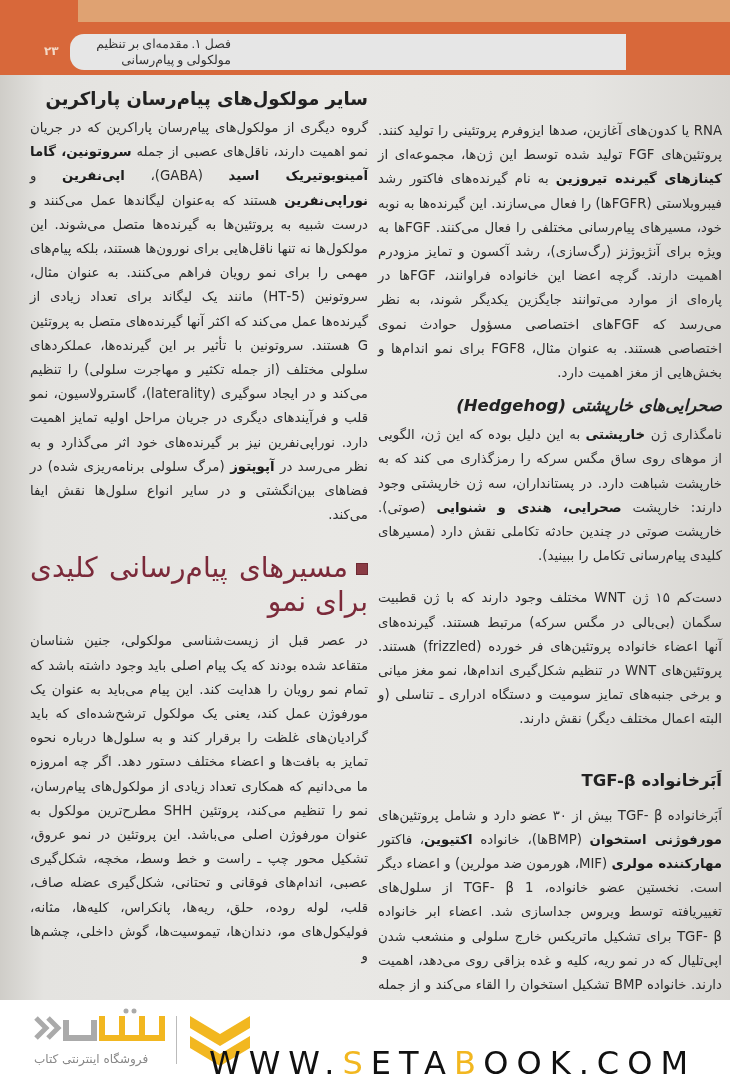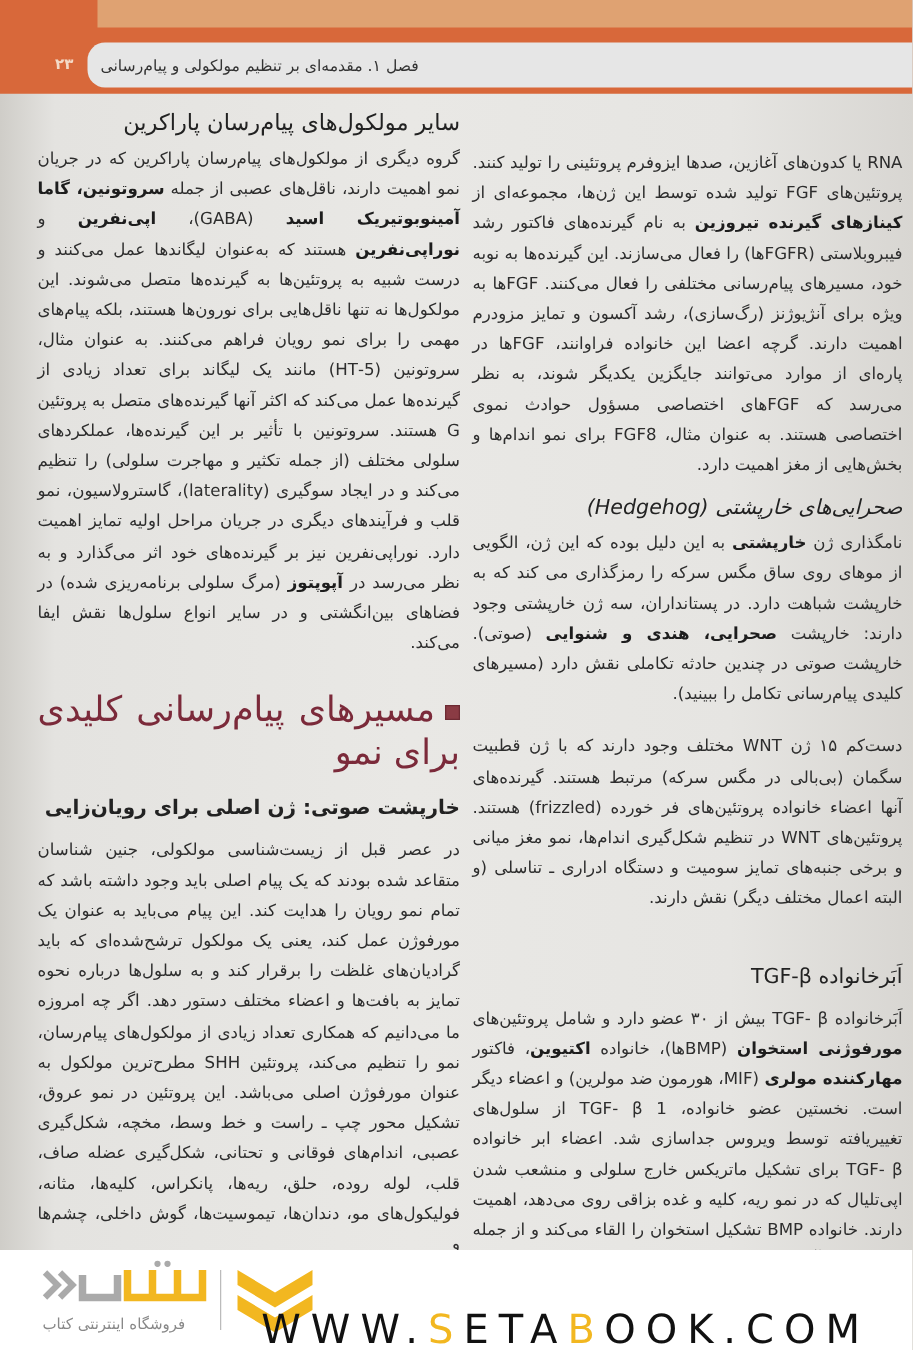--- a/index.html
+++ b/index.html
@@ -17,41 +17,42 @@
   }
   .top-band {
     position:absolute; left:0; top:0; width:730px; height:75px;
     background:#d8683a;
   }
   .top-band .inner {
     position:absolute; left:78px; top:0; width:652px; height:22px;
     background:#dfa272;
   }
   .header-pill {
-    position:absolute; left:70px; top:34px; width:660px; height:36px;
+    position:absolute; left:70px; top:34px; width:556px; height:36px;
     background:#e6e6e6; border-radius:14px 0 0 14px;
     display:flex; align-items:center; justify-content:flex-end;
     padding-right:395px;
+    font-family:Liberation Serif, serif;
   }
   .header-pill .chapter {
     direction:rtl; font-size:12.5px; color:#333;
   }
   .page-number {
     position:absolute; left:44px; top:44px; color:#f3d9c6; font-size:12px; font-weight:bold;
   }
   .col {
     position:absolute; direction:rtl; text-align:justify;
     font-size:13.3px; line-height:24.2px; color:#2d2d2d;
     font-family:"DejaVu Sans", sans-serif;
   }
   .col-right { left:378px; top:72px; width:344px;margin-top:47px; }
   .col-left { left:30px; top:86px; width:338px; }
   .col p { margin-bottom:0; text-align-last:right; }
   .col b { font-weight:bold; color:#1d1d1d; }
-  .h2 { font-size:16.5px; font-weight:normal; color:#222; margin:8px 0 4px; line-height:26px; }
+  .h2 { font-size:16.5px; font-weight:bold; color:#222; margin:8px 0 4px; line-height:26px; }
   .h2.italic { font-style:italic; }
   .h-red { font-size:28px; font-weight:normal; color:#7b2a3a; line-height:34px; margin:24px 0 10px; }
   .h-red .sq { display:inline-block; width:12px; height:12px; background:#8a3b44; margin-left:8px; vertical-align:middle; border:1px solid #6d2a33; }
   .h-sub { font-size:16px; font-weight:bold; color:#222; margin:14px 0 10px; line-height:26px; }
   .gap { height:18px; }
 
   .footer {
     position:absolute; left:0; top:1000px; width:730px; height:80px; background:#ffffff;
   }
   .store-name {
@@ -91,21 +92,20 @@
     <div style="height:6px"></div>
     <p>اَبَرخانواده TGF- β بیش از ۳۰ عضو دارد و شامل پروتئین‌های <b>مورفوژنی استخوان</b> (BMPها)، خانواده <b>اکتیوین</b>، فاکتور <b>مهارکننده مولری</b> (MIF، هورمون ضد مولرین) و اعضاء دیگر است. نخستین عضو خانواده، TGF- β 1 از سلول‌های تغییریافته توسط ویروس جداسازی شد. اعضاء ابر خانواده TGF- β برای تشکیل ماتریکس خارج سلولی و منشعب شدن اپی‌تلیال که در نمو ریه، کلیه و غده بزاقی روی می‌دهد، اهمیت دارند. خانواده BMP تشکیل استخوان را القاء می‌کند و از جمله عملکردهای آن، تنظیم تقسیم سلولی، مرگ</p>
   </div>
 
   <div class="col col-left">
     <div class="h2" style="font-size:18px;margin-top:0">سایر مولکول‌های پیام‌رسان پاراکرین</div>
     <p>گروه دیگری از مولکول‌های پیام‌رسان پاراکرین که در جریان نمو اهمیت دارند، ناقل‌های عصبی از جمله <b>سروتونین، گاما آمینوبوتیریک اسید</b> (GABA)، <b>اپی‌نفرین</b> و <b>نوراپی‌نفرین</b> هستند که به‌عنوان لیگاندها عمل می‌کنند و درست شبیه به پروتئین‌ها به گیرنده‌ها متصل می‌شوند. این مولکول‌ها نه تنها ناقل‌هایی برای نورون‌ها هستند، بلکه پیام‌های مهمی را برای نمو رویان فراهم می‌کنند. به عنوان مثال، سروتونین (5-HT) مانند یک لیگاند برای تعداد زیادی از گیرنده‌ها عمل می‌کند که اکثر آنها گیرنده‌های متصل به پروتئین G هستند. سروتونین با تأثیر بر این گیرنده‌ها، عملکردهای سلولی مختلف (از جمله تکثیر و مهاجرت سلولی) را تنظیم می‌کند و در ایجاد سوگیری (laterality)، گاسترولاسیون، نمو قلب و فرآیندهای دیگری در جریان مراحل اولیه تمایز اهمیت دارد. نوراپی‌نفرین نیز بر گیرنده‌های خود اثر می‌گذارد و به نظر می‌رسد در <b>آپوپتوز</b> (مرگ سلولی برنامه‌ریزی شده) در فضاهای بین‌انگشتی و در سایر انواع سلول‌ها نقش ایفا می‌کند.</p>
     <div class="h-red">
       <span class="sq"></span><span>مسیرهای پیام‌رسانی کلیدی برای نمو</span>
     </div>
-    <div class="h-sub">خارپشت صوتی: ژن اصلی برای رویان‌زایی</div>
     <p>در عصر قبل از زیست‌شناسی مولکولی، جنین شناسان متقاعد شده بودند که یک پیام اصلی باید وجود داشته باشد که تمام نمو رویان را هدایت کند. این پیام می‌باید به عنوان یک مورفوژن عمل کند، یعنی یک مولکول ترشح‌شده‌ای که باید گرادیان‌های غلظت را برقرار کند و به سلول‌ها درباره نحوه تمایز به بافت‌ها و اعضاء مختلف دستور دهد. اگر چه امروزه ما می‌دانیم که همکاری تعداد زیادی از مولکول‌های پیام‌رسان، نمو را تنظیم می‌کند، پروتئین SHH مطرح‌ترین مولکول به عنوان مورفوژن اصلی می‌باشد. این پروتئین در نمو عروق، تشکیل محور چپ ـ راست و خط وسط، مخچه، شکل‌گیری عصبی، اندام‌های فوقانی و تحتانی، شکل‌گیری عضله صاف، قلب، لوله روده، حلق، ریه‌ها، پانکراس، کلیه‌ها، مثانه، فولیکول‌های مو، دندان‌ها، تیموسیت‌ها، گوش داخلی، چشم‌ها و</p>
   </div>
 </div>
 
 <div class="footer">
   <svg class="logo-word" viewBox="0 0 140 40">
     <path d="M6 10 L16 20 L6 30" stroke="#aaa" stroke-width="5" fill="none"></path>
     <path d="M18 10 L28 20 L18 30" stroke="#aaa" stroke-width="5" fill="none"></path>
     <path d="M36 12 L36 30 L64 30 L64 12" stroke="#aaa" stroke-width="6" fill="none"></path>
     <path d="M72 8 L72 30 L132 30 L132 8 M92 8 L92 30 M112 8 L112 30" stroke="#f2b720" stroke-width="6" fill="none"></path>

